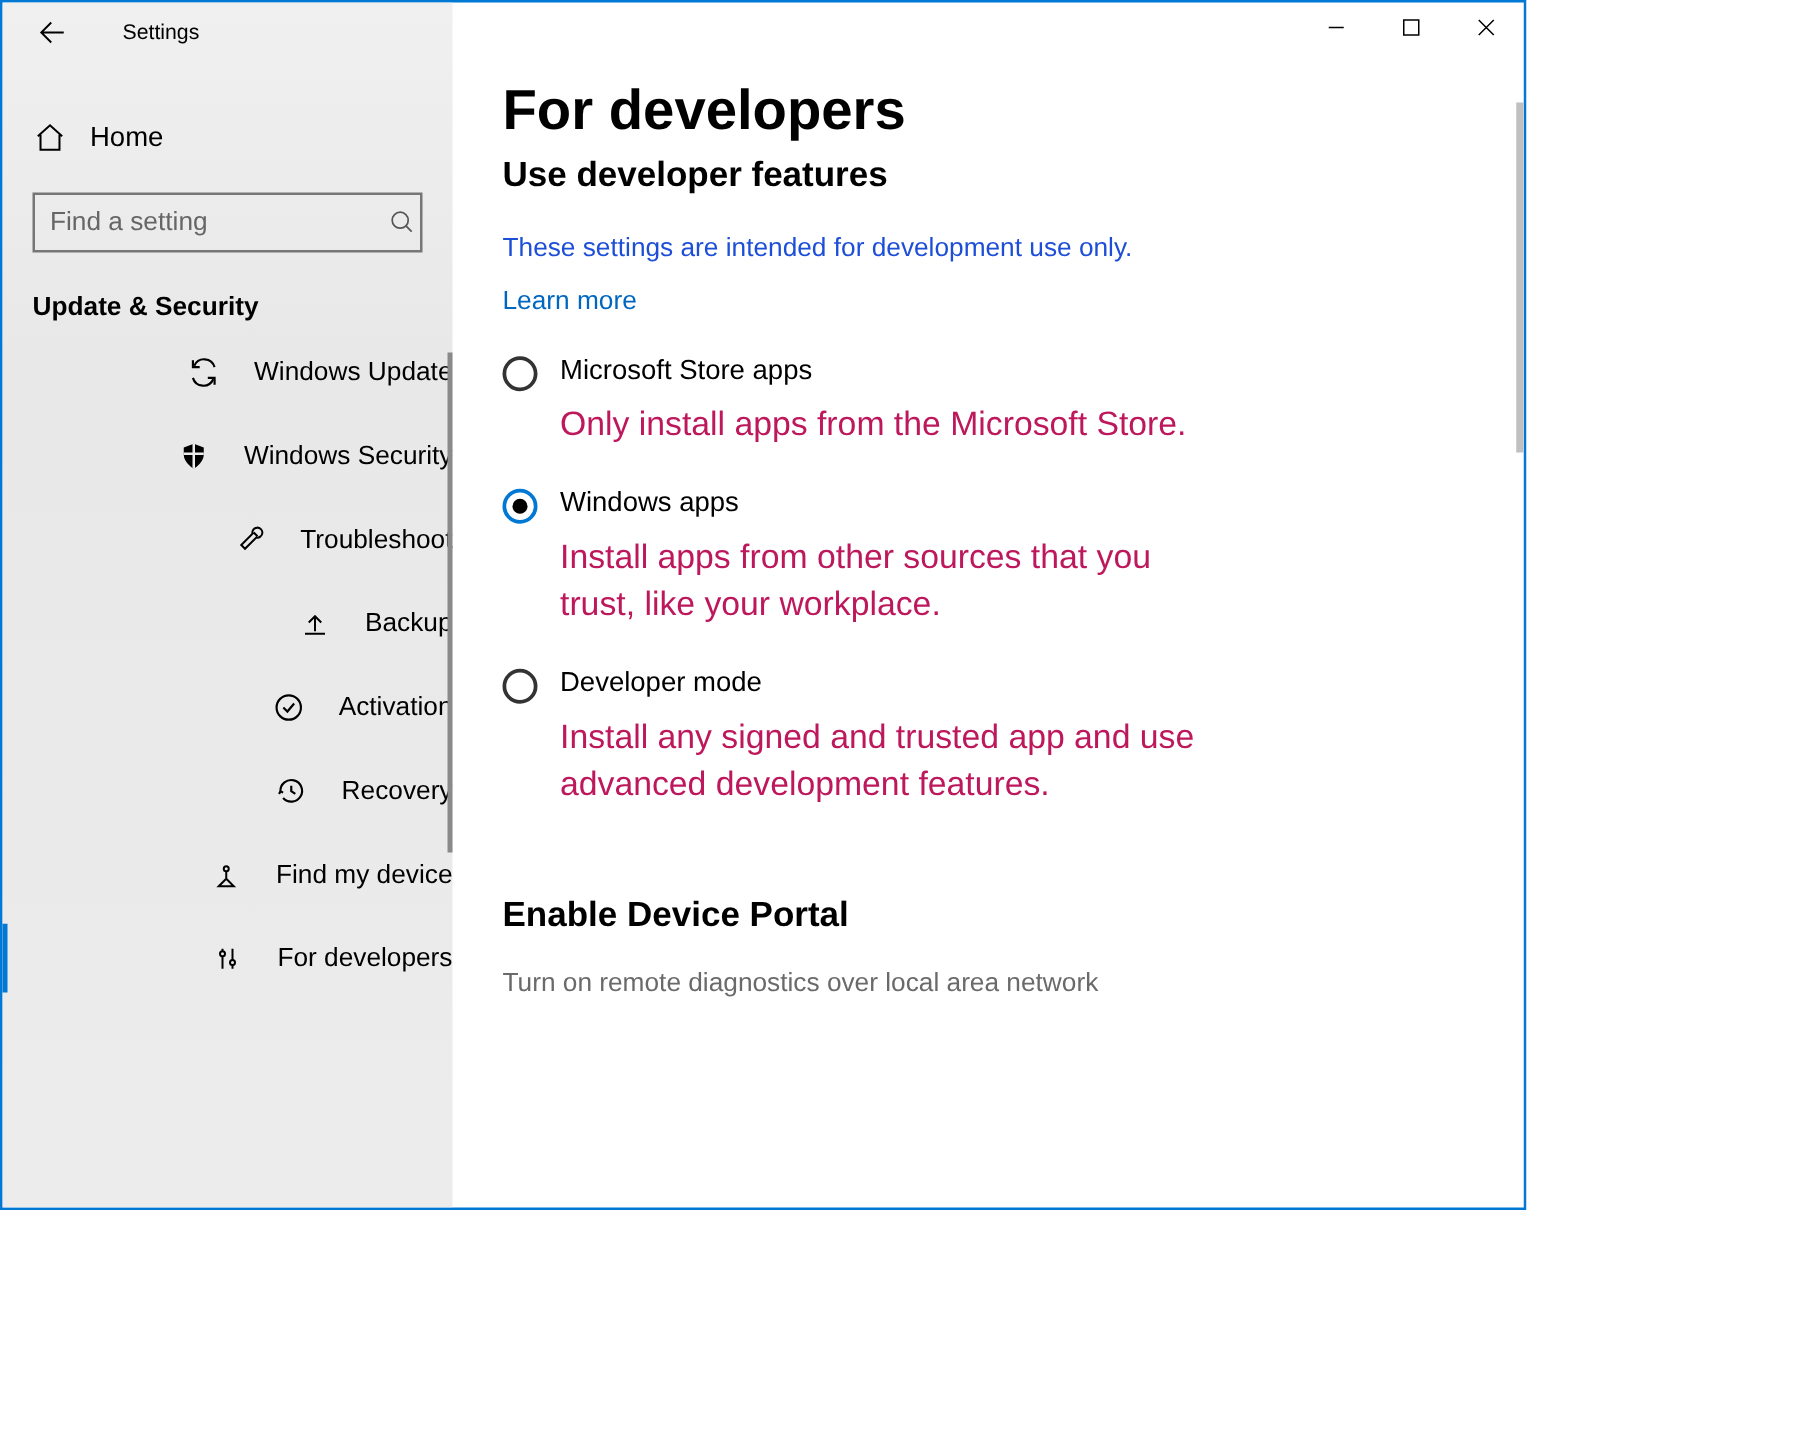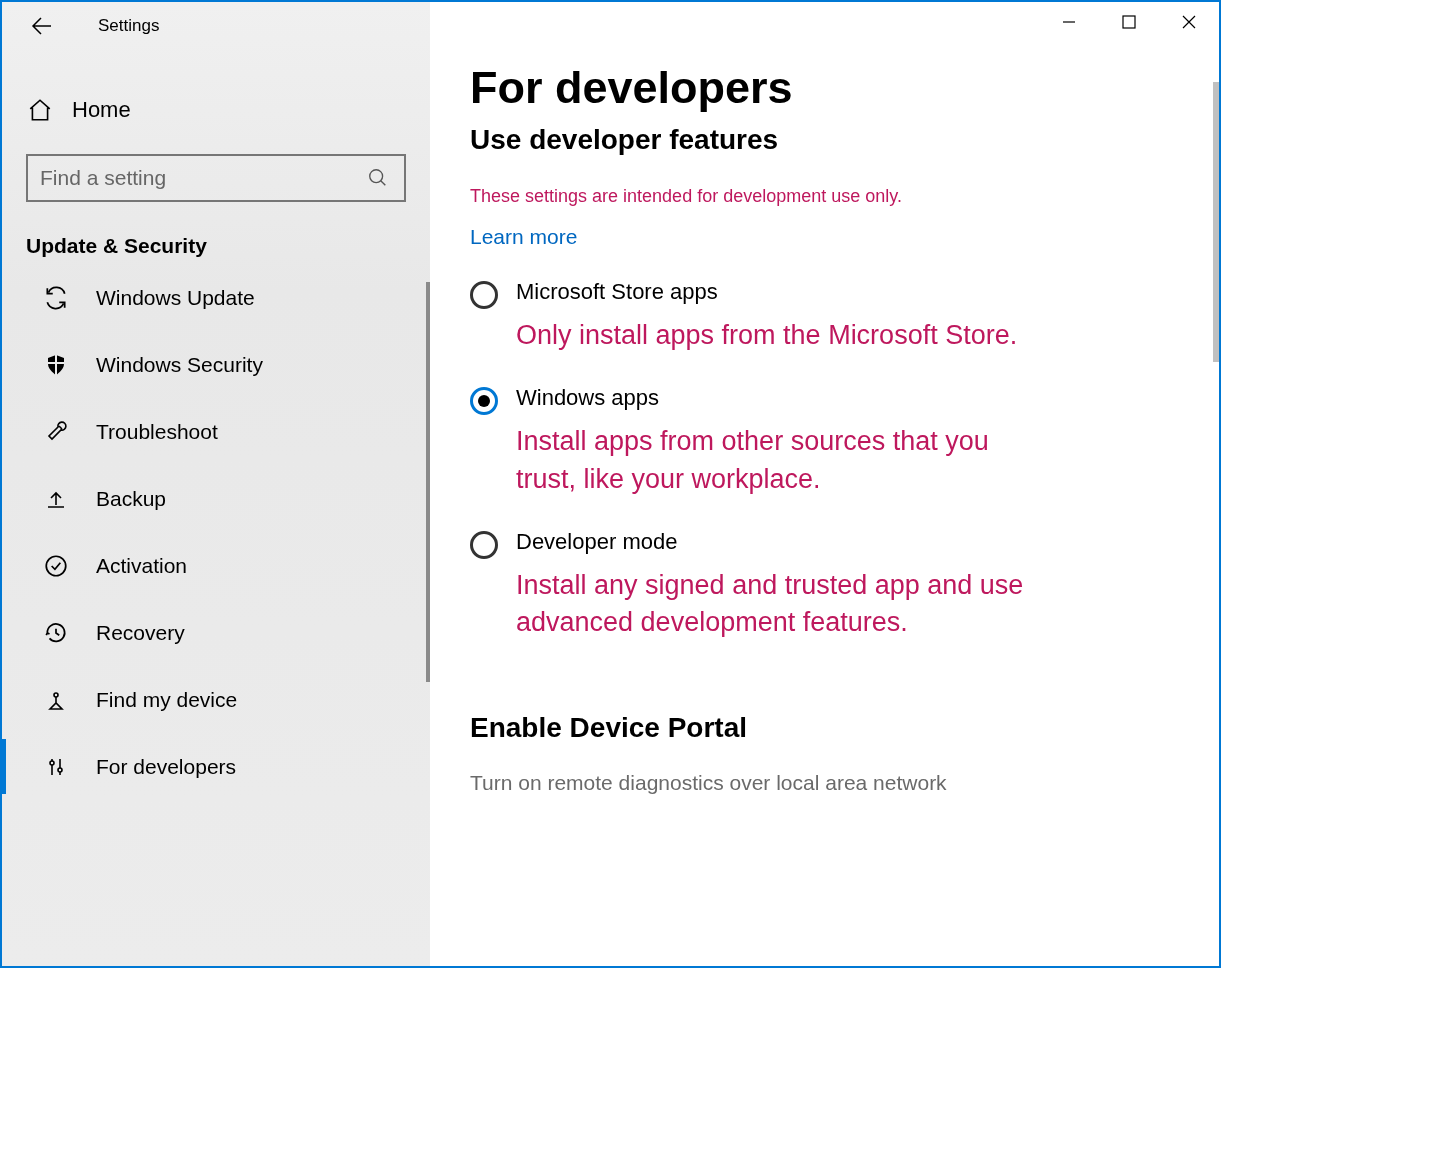--- a/index.html
+++ b/index.html
@@ -7,21 +7,21 @@
     font-family: "Segoe UI", -apple-system, sans-serif;
     width: 1221px;
     height: 968px;
     border: 2px solid #0078d4;
     display: flex;
     overflow: hidden;
     background: #fff;
     position: relative;
   }
   .sidebar {
-    width: 428px;
+    width: 360px;
     background: linear-gradient(to bottom, #f0f0f0, #e8e8e8 30%, #ececec);
     display: flex;
     flex-direction: column;
     position: relative;
   }
   .sidebar-header {
     display: flex;
     align-items: center;
     height: 48px;
     padding-left: 24px;
@@ -69,24 +69,25 @@
     font-size: 21px;
     font-weight: 600;
     color: #000;
     margin: 32px 0 6px 24px;
   }
   .nav-list { display: flex; flex-direction: column; }
   .nav-item {
     display: flex;
     align-items: center;
     height: 67px;
-    padding-left: 40px;
+    padding-left: 24px;
     gap: 26px;
     cursor: pointer;
     position: relative;
+    justify-content: flex-end;
   }
   .nav-item.active::before {
     content: "";
     position: absolute;
     left: -2px; top: 6px; bottom: 6px; width: 6px;
     background: #0078d4;
   }
   .nav-label { font-size: 21px; color: #000; }
   .icon-slot {
     width: 28px; height: 28px;
@@ -120,22 +121,22 @@
     margin-top: 60px;
     color: #000;
   }
   .subheader {
     font-size: 28px;
     font-weight: 600;
     margin-top: 10px;
     color: #000;
   }
   .body-text {
-    font-size: 18px;
-    color: #be185d;
+    font-size: 21px;
+    color: #1d4ed8;
     margin-top: 28px;
     max-width: 560px;
     line-height: 1.4;
   }
   .link {
     color: #0067c0;
     font-size: 21px;
     margin-top: 16px;
     display: inline-block;
     cursor: pointer;

